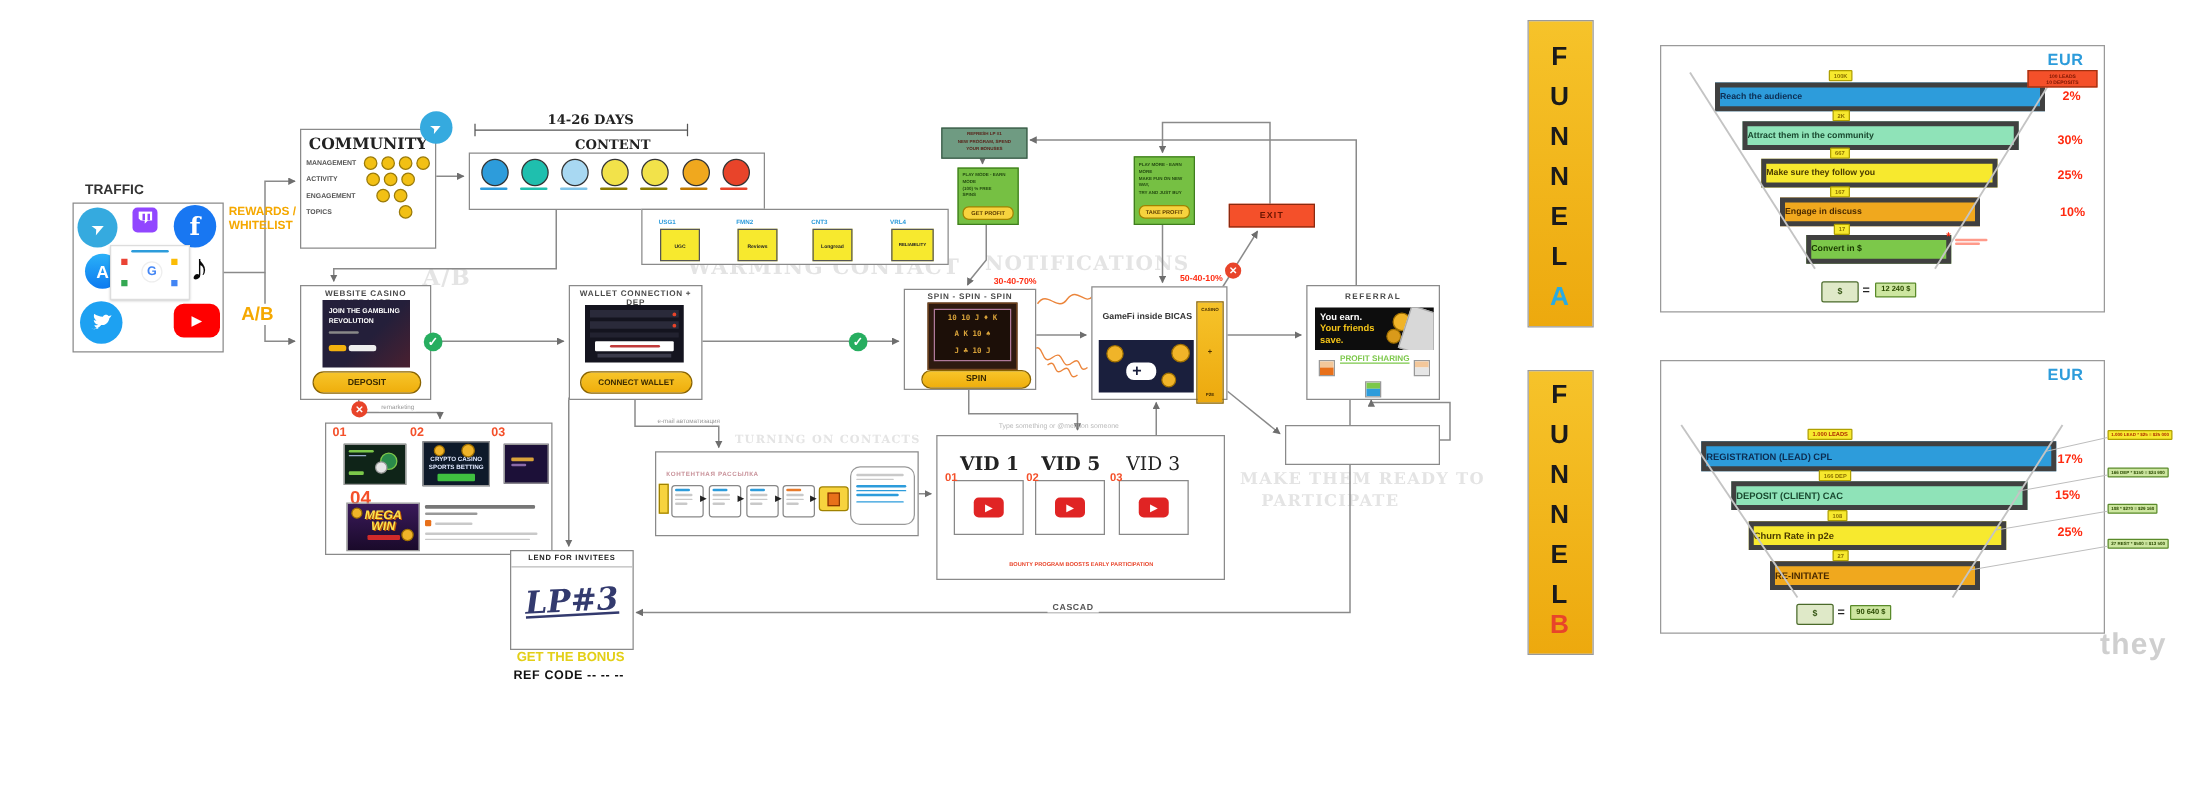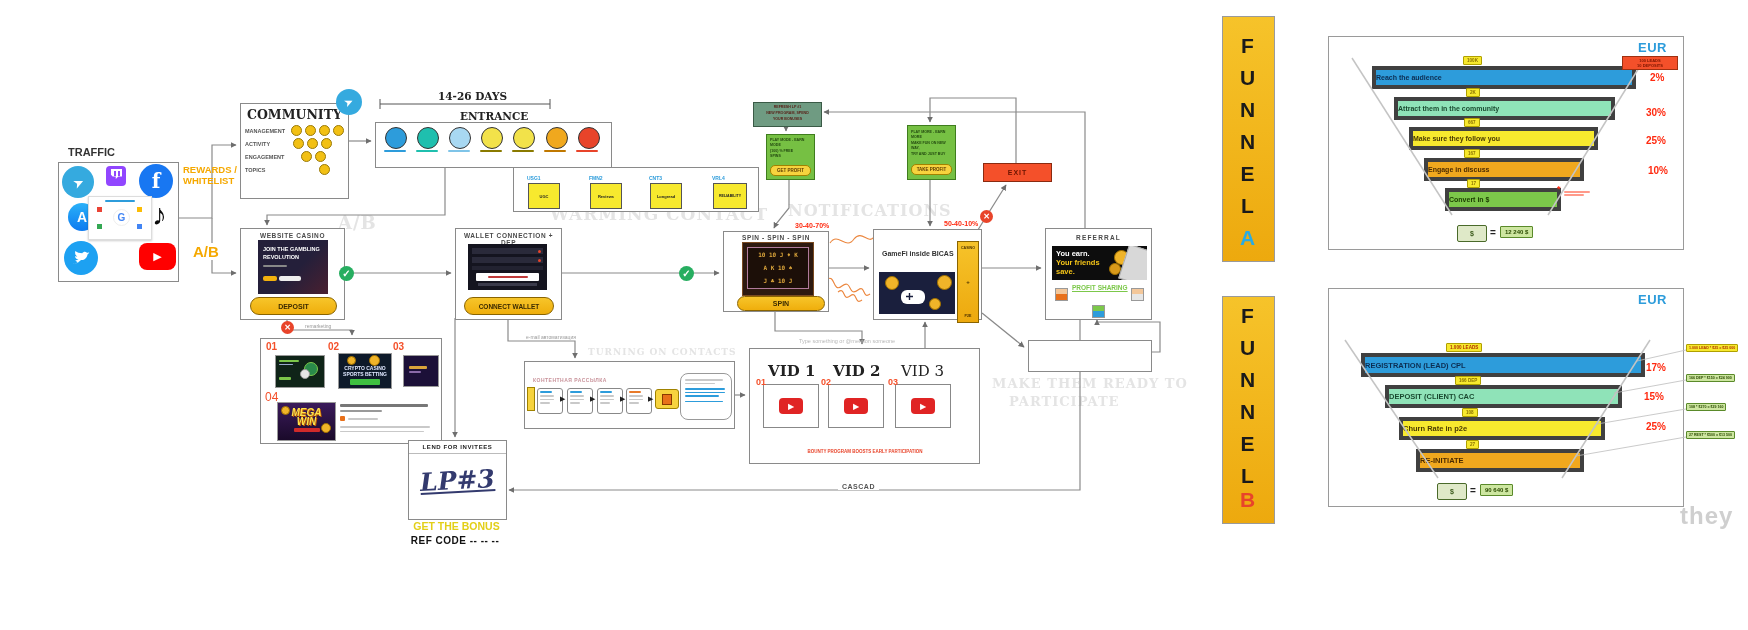--- a/index.html
+++ b/index.html
@@ -185,21 +185,21 @@
       <span class="crow" style="margin-right:14px;">
           <span class="dot"></span>
         </span>
       </div>
   </div>
   <div class="icircle" style="left:336px;top:89px;width:26px;height:26px;background:#35aadf;z-index:3;font-size:11px;">
     <span style="transform:rotate(-25deg);">➤</span>
     </div>
 
   <div class="serif abs" style="left:438px;top:90px;font-size:10.5px;font-weight:700;">14-26 DAYS</div>
-  <div class="serif abs" style="left:460px;top:110px;font-size:10.5px;font-weight:700;">ENTRANCE</div>
+  <div class="serif abs" style="left:460px;top:110px;font-size:10.5px;font-weight:700;">CONTENT</div>
   <div class="box" style="left:375px;top:122px;width:235px;height:44px;z-index:2;"></div>
   <div class="circ" style="left:385px;top:127px;width:20px;height:20px;background:#2d9cdb;z-index:3;"></div>
   <div class="circ" style="left:417px;top:127px;width:20px;height:20px;background:#1fbfae;z-index:3;"></div>
   <div class="circ" style="left:449px;top:127px;width:20px;height:20px;background:#a8d8f2;z-index:3;"></div>
   <div class="circ" style="left:481px;top:127px;width:20px;height:20px;background:#f2e24a;z-index:3;"></div>
   <div class="circ" style="left:513px;top:127px;width:20px;height:20px;background:#f2e24a;z-index:3;"></div>
   <div class="circ" style="left:546px;top:127px;width:20px;height:20px;background:#f0a81e;z-index:3;"></div>
   <div class="circ" style="left:578px;top:127px;width:20px;height:20px;background:#e8442a;z-index:3;"></div>
   <div class="abs" style="left:384px;top:150px;z-index:3;display:flex;gap:10px;">
     <span class="bar" style="width:22px;background:#2d9cdb;"></span>
@@ -379,21 +379,21 @@
     <div class="circ" style="left:30px;top:1px;width:9px;height:9px;background:#f0b429;border-color:#a07000;"></div>
     <div style="color:#dfe8ff;font-weight:800;font-size:5px;margin-top:11px;">CRYPTO CASINO</div>
     <div style="color:#dfe8ff;font-weight:800;font-size:5px;">SPORTS BETTING</div>
     <div style="margin:2px auto 0;width:30px;height:6px;background:#3fc040;border-radius:1px;"></div>
     </div>
   <div class="abs" style="left:393px;top:341px;color:#f4502a;font-weight:800;font-size:10px;z-index:3;">03</div>
   <div class="abs" style="left:403px;top:355px;width:34px;height:30px;background:#1c1038;border:1px solid #999;z-index:3;">
     <div class="bar" style="width:18px;margin:10px 0 0 5px;background:#d9a33a;height:3px;"></div>
     <div class="bar" style="width:12px;margin:2px 0 0 5px;background:#8a6aa8;height:1.5px;"></div>
     </div>
-  <div class="abs" style="left:265px;top:390px;color:#f4502a;font-weight:400;font-size:12px;z-index:3;">04</div>
+  <div class="abs" style="left:280px;top:390px;color:#f4502a;font-weight:700;font-size:15px;z-index:3;">04</div>
   <div class="abs" style="left:277px;top:402px;width:57px;height:37px;background:linear-gradient(#3a1a5a,#1a0a2a);border:1px solid #999;z-index:3;text-align:center;overflow:hidden;">
     <div class="circ" style="left:3px;top:3px;width:7px;height:7px;background:#f0b429;border-color:#a07000;"></div>
     <div class="circ" style="right:4px;top:20px;left:auto;width:8px;height:8px;background:#f0b429;border-color:#a07000;"></div>
     <div style="color:#ffe24a;font-weight:800;font-style:italic;font-size:10px;margin-top:4px;text-shadow:1px 1px 0 #c05a00;">MEGA</div>
     <div style="color:#ffe24a;font-weight:800;font-style:italic;font-size:10px;margin-top:-2px;text-shadow:1px 1px 0 #c05a00;">WIN</div>
     <div style="margin:1px auto 0;width:26px;height:4px;background:#d02a2a;border-radius:1px;"></div>
     </div>
   <div class="abs" style="left:340px;top:404px;z-index:3;">
     <div class="bar" style="width:88px;background:#777;height:3px;"></div>
     <div class="bar" style="width:42px;margin-top:3px;background:#999;"></div>
@@ -445,21 +445,21 @@
       <div class="bar" style="width:30px;margin-top:2px;height:1.5px;"></div>
     <div class="bar" style="width:40px;margin-top:4px;background:#2d9cdb;height:1.5px;"></div>
     <div class="bar" style="width:40px;margin-top:2px;background:#2d9cdb;height:1.5px;"></div>
     <div class="bar" style="width:34px;margin-top:2px;background:#2d9cdb;height:1.5px;"></div>
     <div class="bar" style="width:38px;margin-top:4px;background:#2d9cdb;height:1.5px;"></div>
     </div>
 
   <div class="abs" style="left:799px;top:338px;font-size:5.5px;color:#b8b8b8;z-index:3;">Type something or @mention someone</div>
   <div class="box" style="left:749px;top:348px;width:229px;height:114px;border-width:1px;z-index:2;"></div>
   <div class="serif abs" style="left:768px;top:362px;font-size:15px;font-weight:700;z-index:3;">VID 1</div>
-  <div class="serif abs" style="left:833px;top:362px;font-size:15px;font-weight:700;z-index:3;">VID 2</div>
+  <div class="serif abs" style="left:833px;top:362px;font-size:15px;font-weight:700;z-index:3;">VID 5</div>
   <div class="serif abs" style="left:901px;top:362px;font-size:15px;font-weight:400;z-index:3;">VID 3</div>
   <div class="abs" style="left:756px;top:377px;color:#f4502a;font-weight:800;font-size:9px;z-index:4;">01</div>
   <div class="abs" style="left:821px;top:377px;color:#f4502a;font-weight:800;font-size:9px;z-index:4;">02</div>
   <div class="abs" style="left:888px;top:377px;color:#f4502a;font-weight:800;font-size:9px;z-index:4;">03</div>
   <div class="abs" style="left:763px;top:384px;width:54px;height:42px;background:#fff;border:1px solid #888;z-index:3;display:flex;align-items:center;justify-content:center;">
     <div style="width:24px;height:16px;background:#e02424;border-radius:4px;display:flex;align-items:center;justify-content:center;">
         <span style="color:#fff;font-size:8px;">▶</span>
       </div>
     </div>
   <div class="abs" style="left:828px;top:384px;width:54px;height:42px;background:#fff;border:1px solid #888;z-index:3;display:flex;align-items:center;justify-content:center;">

